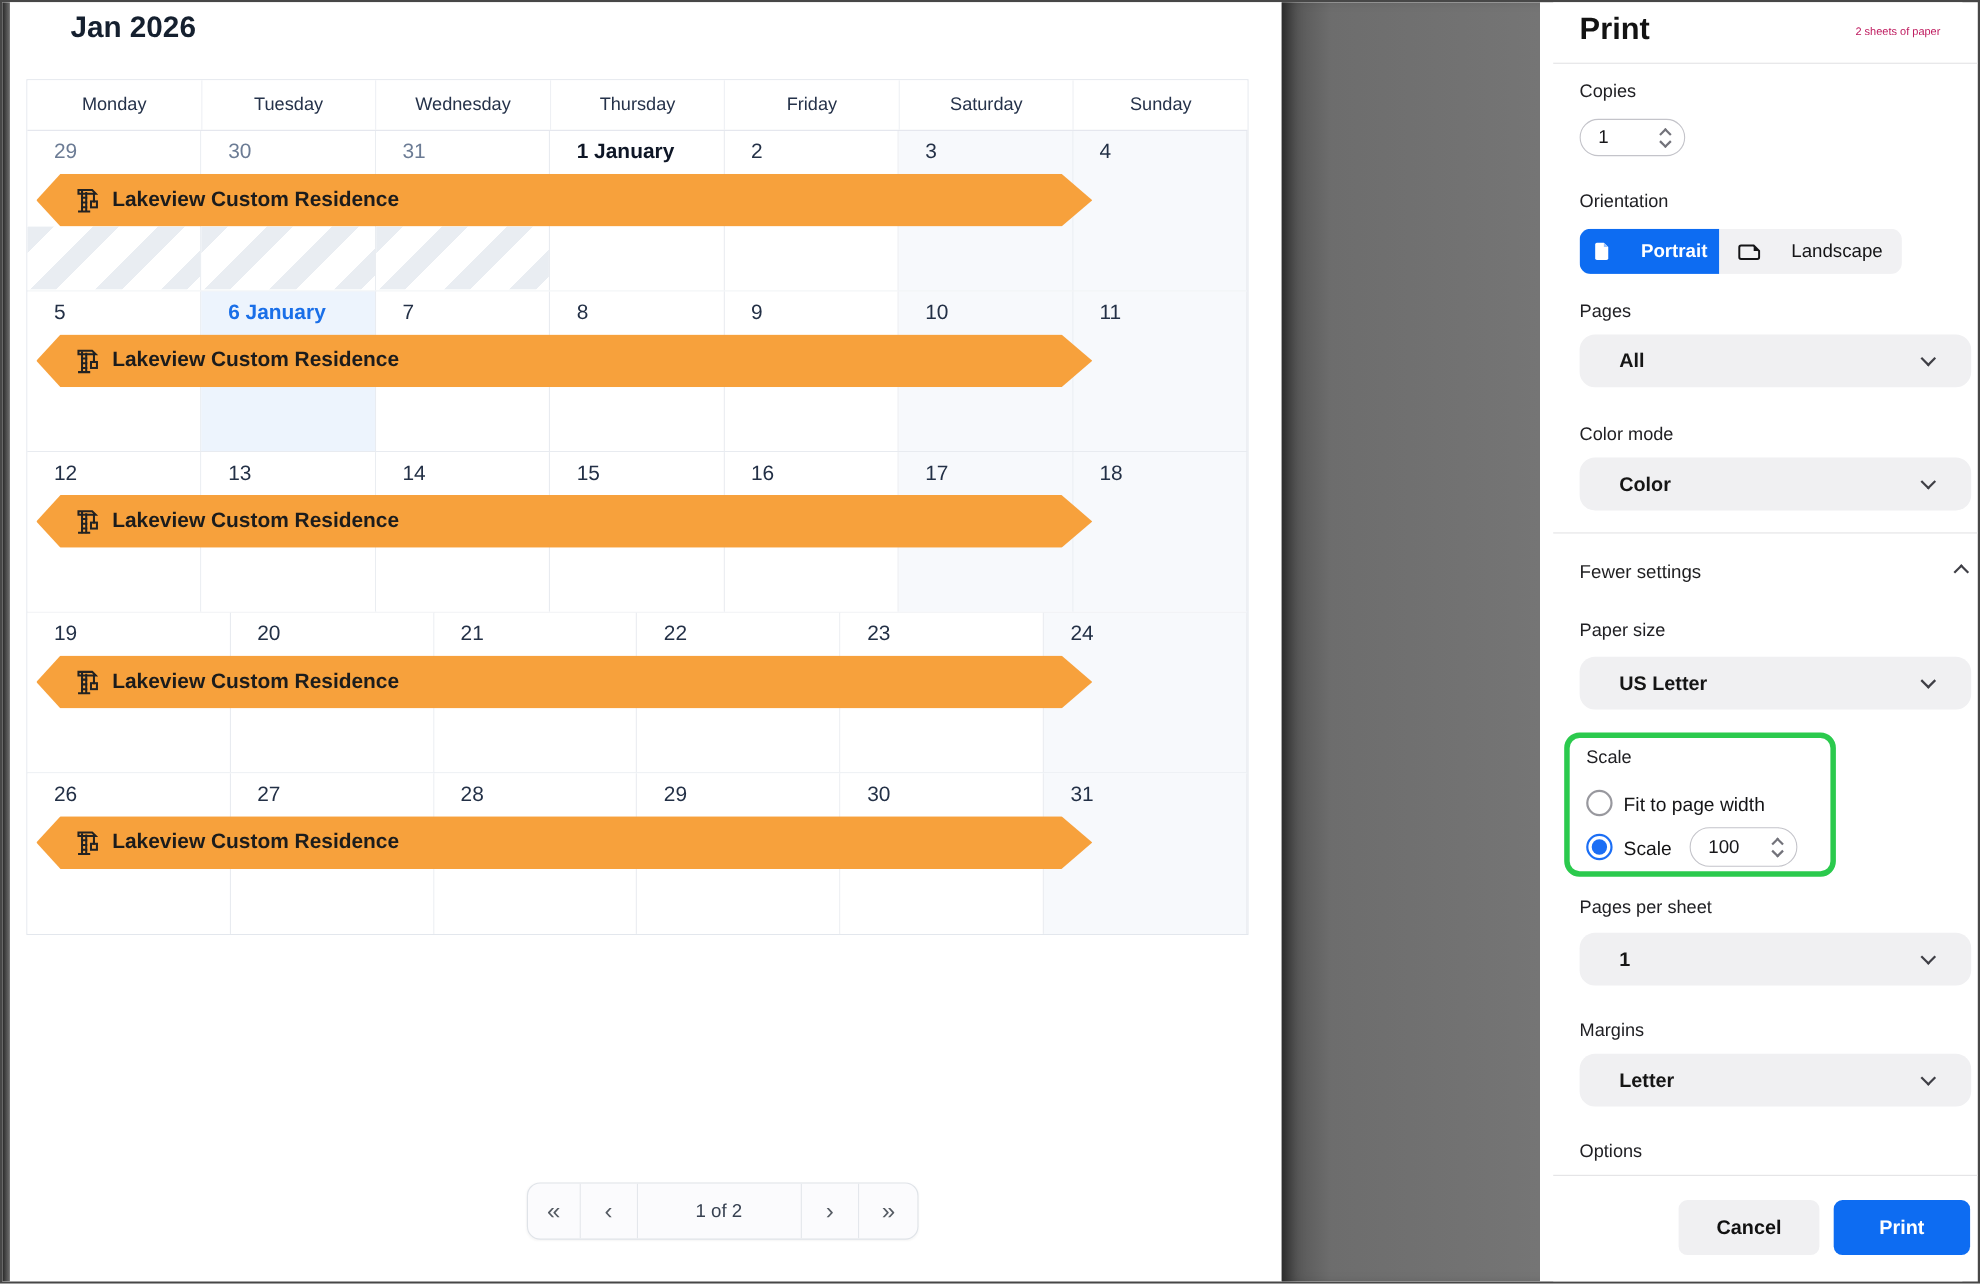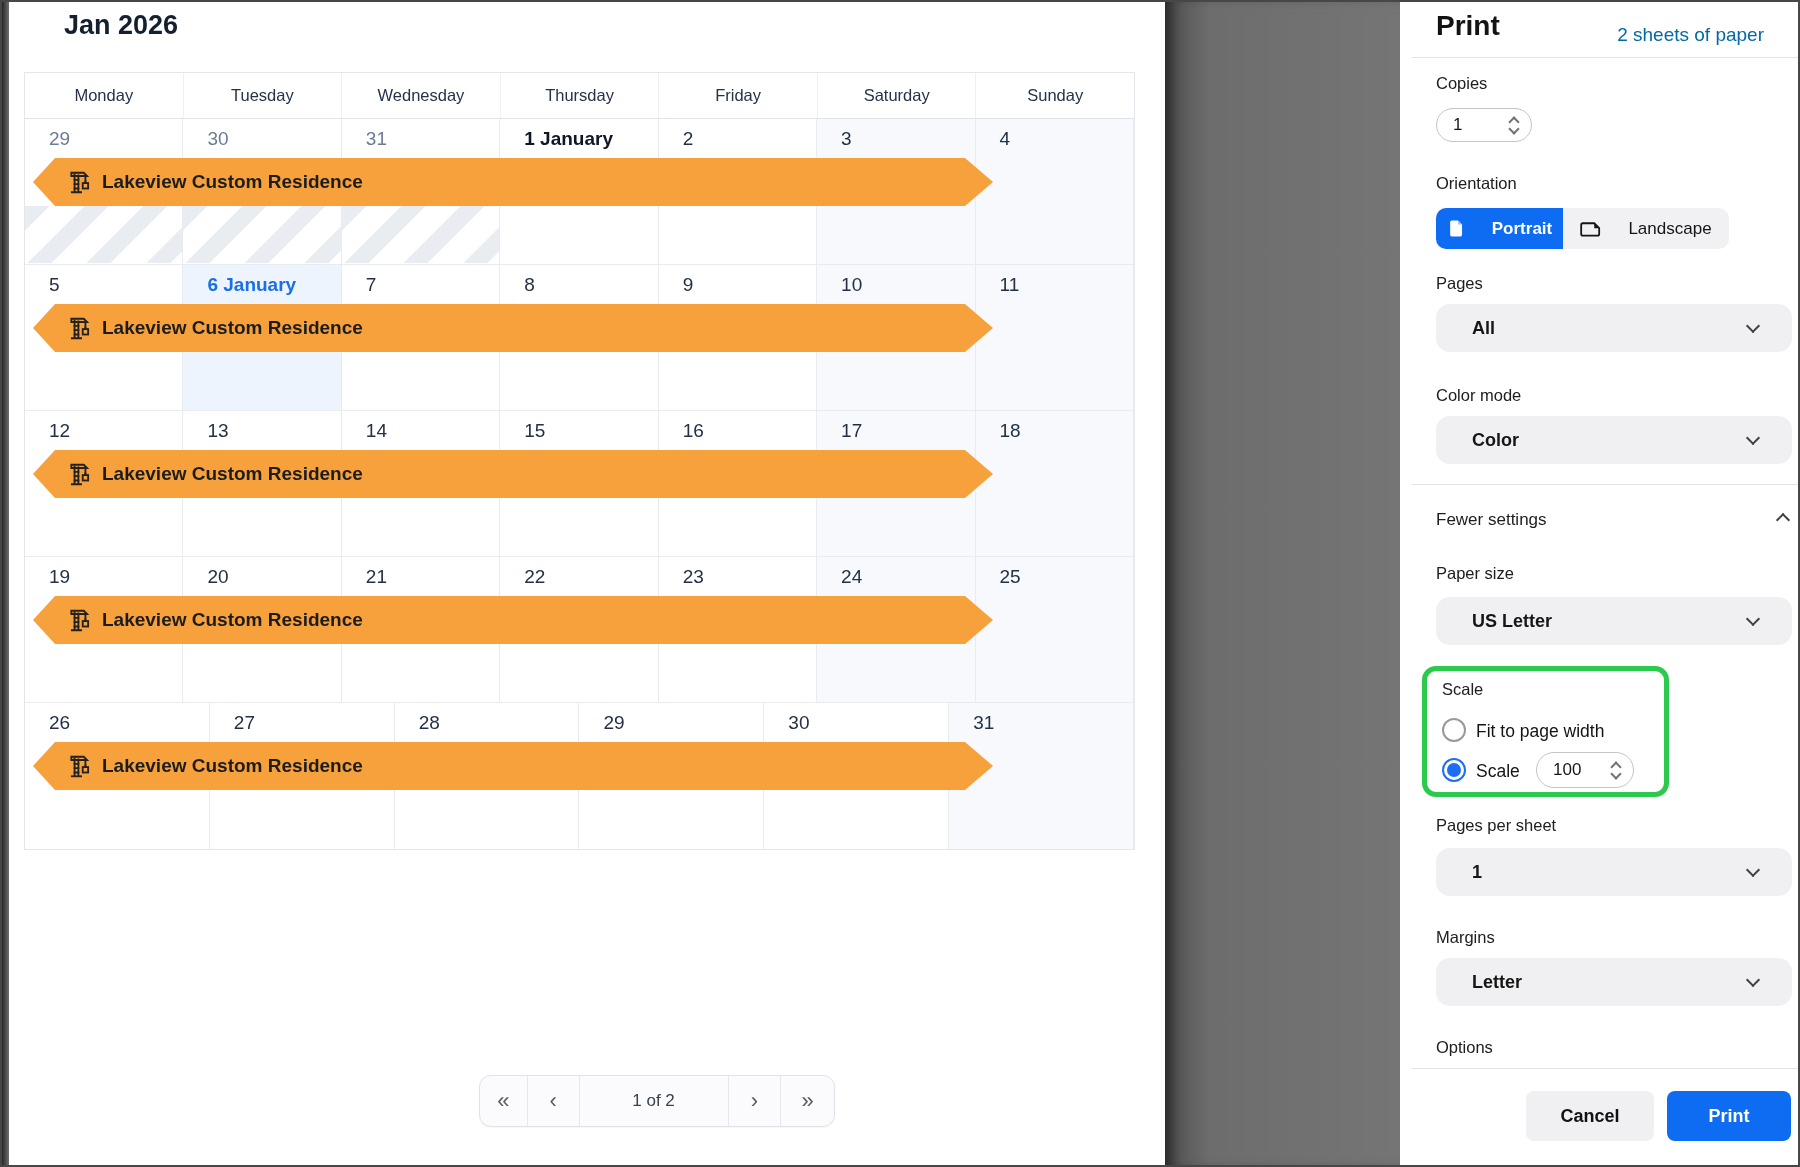--- a/index.html
+++ b/index.html
@@ -39,21 +39,21 @@
 
   
   #gutter{position:absolute;left:1163px;top:0;width:235px;height:1163px;background:linear-gradient(to right,#505050,#6d6d6d 45px,#757575);box-shadow:inset 14px 0 14px -8px rgba(0,0,0,.55);}
 
   
   #panel{position:absolute;left:1398px;top:0;width:372px;height:1163px;background:#fff;margin-left:12px;}
   .p-abs{position:absolute;}
   .p-label{font-size:16.5px;color:#202024;}
   .divider{position:absolute;left:0;width:400px;height:1px;background:#e3e3e5;}
   #print-title{left:24px;top:8px;font-size:28px;font-weight:700;color:#131313;}
-  #sheets-info{right:20px;top:22px;font-size:19px;color:#0369a1;}
+  #sheets-info{right:20px;top:22px;font-size:10px;color:#be185d;}
   .spinner{position:absolute;background:#fff;border:1.5px solid #c4c4ca;border-radius:18px;display:flex;align-items:center;}
   .spinner .val{font-size:17px;color:#17171a;margin-left:16px;flex:1;}
   .spin-arrows{display:flex;flex-direction:column;gap:3px;margin-right:13px;}
   .chev{width:8px;height:8px;border-right:2px solid #72727a;border-bottom:2px solid #72727a;}
   .chev.up{transform:rotate(-135deg);margin-bottom:-2px;}
   .chev.down{transform:rotate(45deg);margin-top:-2px;}
   #segmented{left:24px;top:206px;height:41px;display:flex;border-radius:10px;overflow:hidden;}
   .seg{display:flex;align-items:center;justify-content:center;gap:26px;font-size:17px;border:none;cursor:default;}
   #seg-portrait{width:127px;color:#fff;font-weight:600;}
   #seg-landscape{width:166px;background:#f1f1f3;color:#151517;}
@@ -156,21 +156,20 @@
 <span class="bar-label">Lakeview Custom Residence</span>
           </div>
         </div>
         <div class="week">
           <div class="dcell"><span class="date-num">19</span></div>
           <div class="dcell"><span class="date-num">20</span></div>
           <div class="dcell"><span class="date-num">21</span></div>
           <div class="dcell"><span class="date-num">22</span></div>
           <div class="dcell"><span class="date-num">23</span></div>
           <div class="dcell weekend"><span class="date-num">24</span></div>
-          <div class="dcell weekend"><span class="date-num">25</span></div>
           <div class="event-bar" style="background: rgb(247, 161, 60);">
   <svg class="crane" viewBox="0 0 24 24" fill="none" stroke="#222222" stroke-width="1.7" stroke-linecap="square">
     <path d="M7 21 V5"></path>
               <path d="M10.5 21 V6"></path>
     <path d="M4.5 21.5 h8.5"></path>
     <path d="M7 10 h3.5 M7 14 h3.5 M7 18 h3.5"></path>
     <path d="M4 6.5 V3.5 H15.5 L18.5 6.5 Z"></path>
     <path d="M17 6.5 v5"></path>
     <rect x="14.5" y="13" width="5" height="5"></rect>
     <path d="M17 11.5 v1.5"></path>

